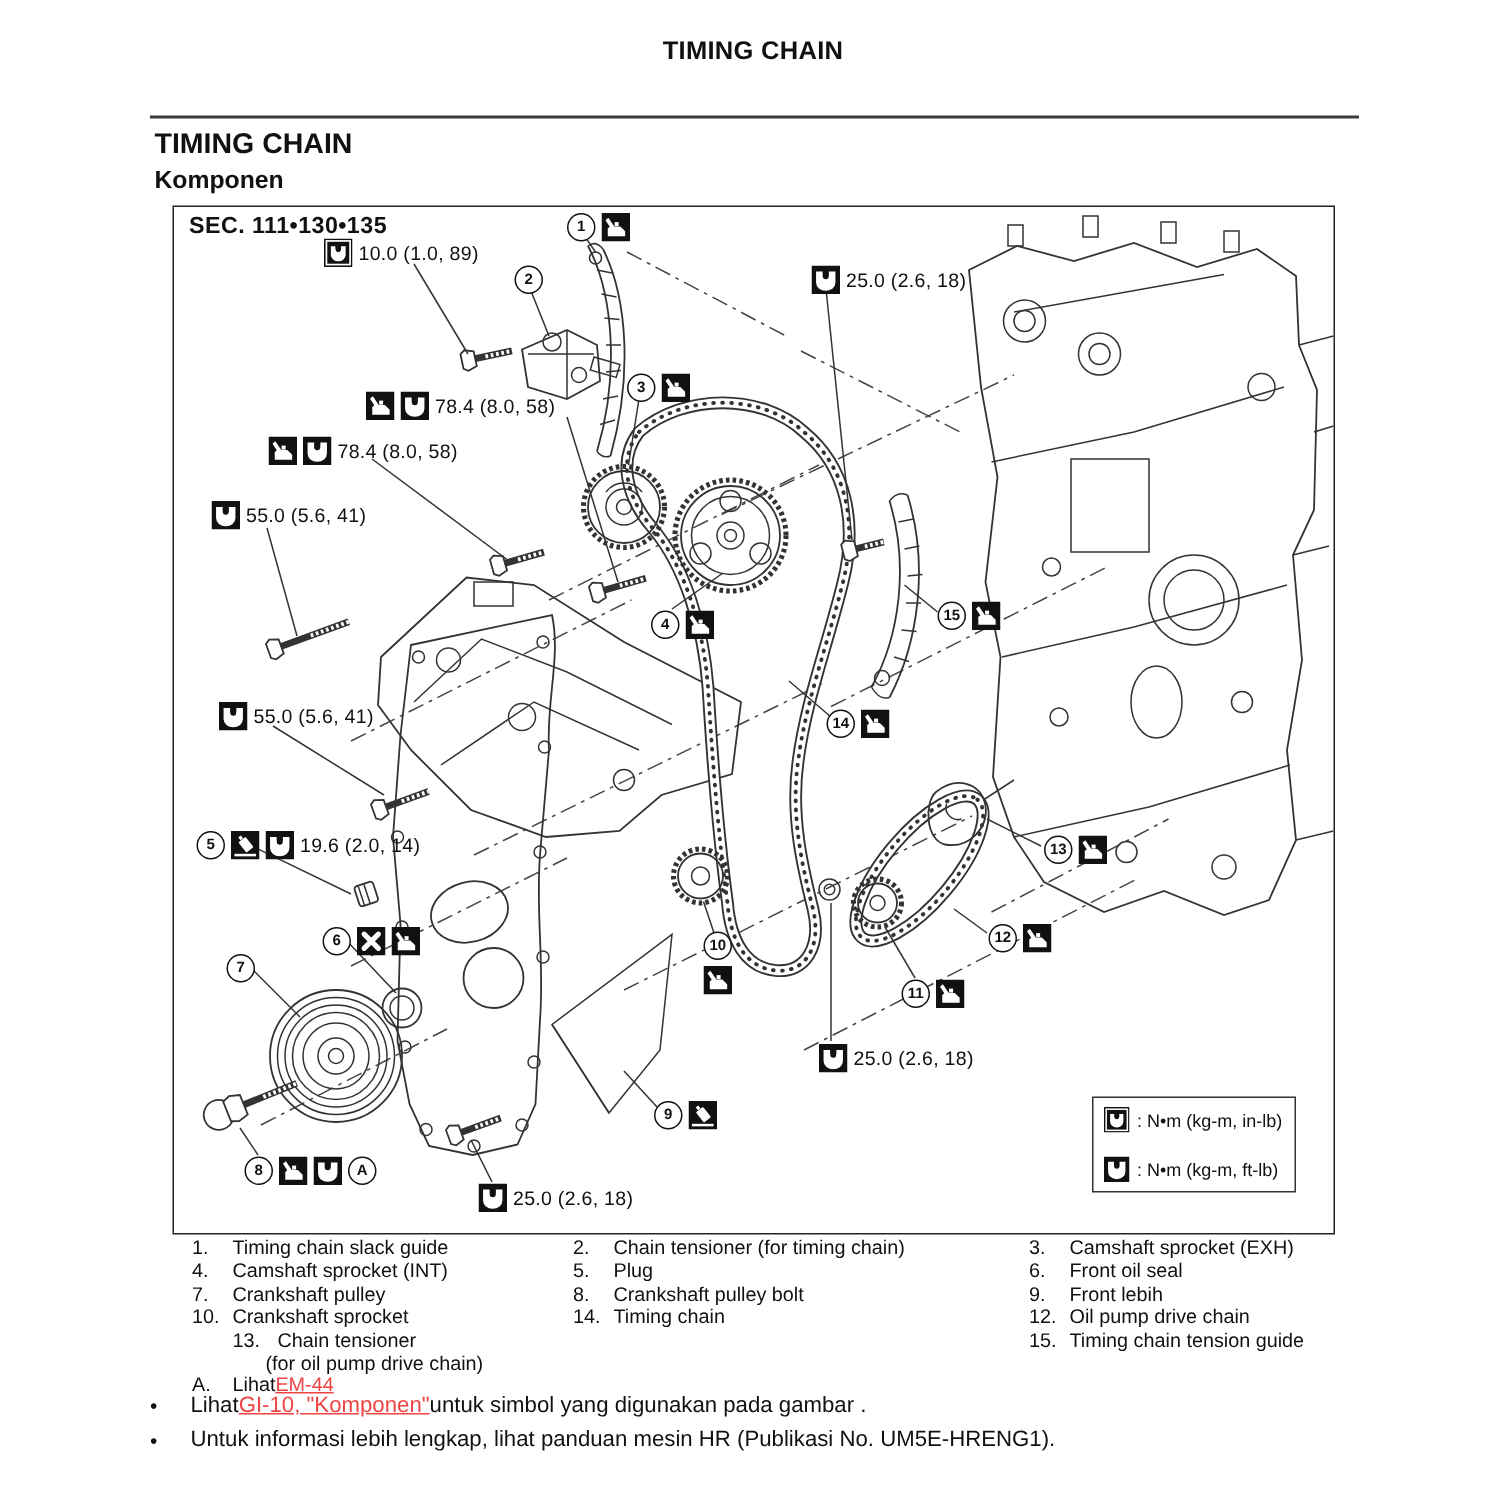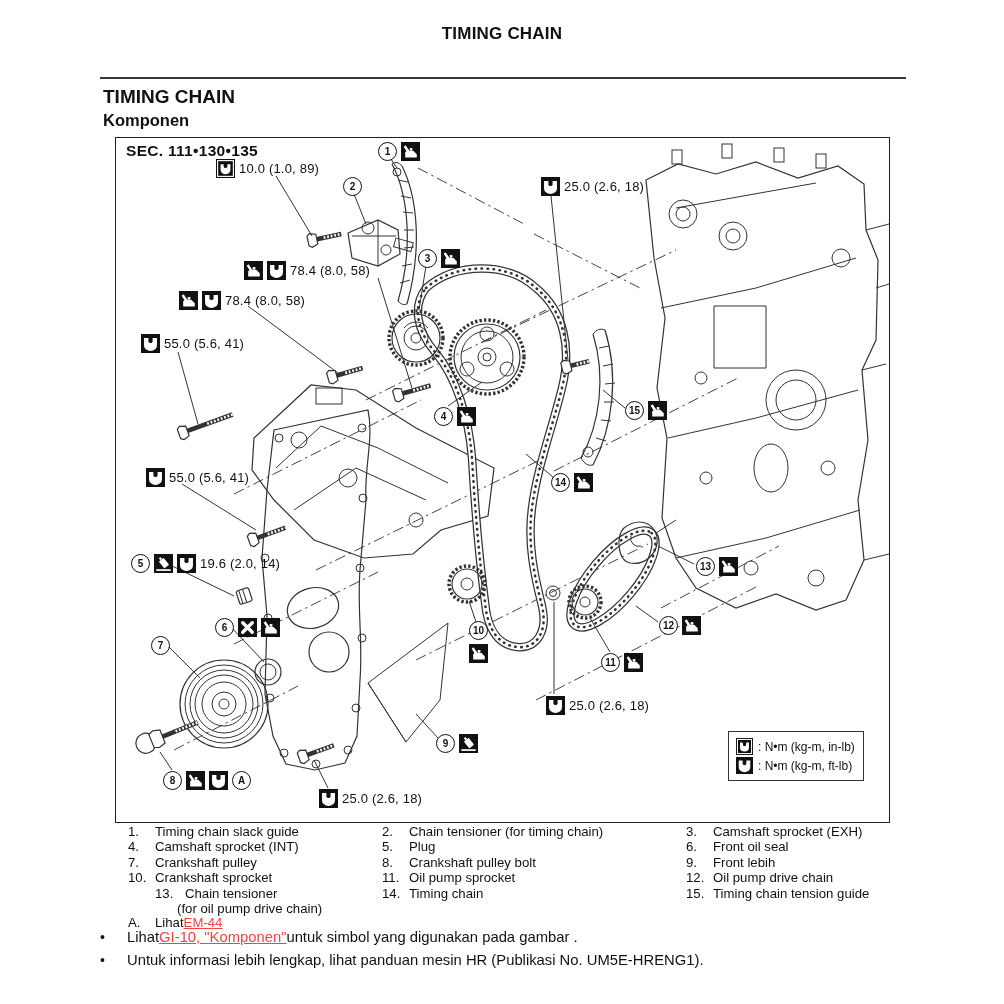--- a/index.html
+++ b/index.html
@@ -578,21 +578,21 @@
             <rect width="20" height="20" fill="#111"></rect>
             <path d="M3.2,4.2 h4.6 v2 a2.2,2.2 0 0 0 4.4,0 V4.2 h4.6 v7.8 a6.8,5.8 0 0 1 -13.6,0 Z" fill="#fff"></path>
             <circle cx="10" cy="7.5" r="2.1" fill="#111"></circle>
           </svg>
         </span>
         <span class="badge-a">A</span>
       </div>
     </div>
 
   <div class="legend" style="left:612px;top:593px;">
-    <div style="display: flex; flex-direction: column; gap: 2px;">
+    <div style="display: flex; flex-direction: column; gap: 16px;">
         <div class="legend-row">
           <span class="dicon">
             <svg viewBox="0 0 20 20">
               <rect width="20" height="20" fill="#111"></rect>
               <rect x="1.7" y="1.7" width="16.6" height="16.6" fill="none" stroke="#fff" stroke-width="1.2"></rect>
               <path d="M4.8,5.4 h3.2 v1.6 a2,2 0 0 0 4,0 V5.4 h3.2 v6.2 a5.2,4.4 0 0 1 -10.4,0 Z" fill="#fff"></path>
               <circle cx="10" cy="7.9" r="1.7" fill="#111"></circle>
             </svg>
           </span>
           <span class="legend-label">: N•m (kg-m, in-lb)</span>
@@ -644,24 +644,20 @@
     </div>
     <div class="prow">
       <span class="pnum">5.</span>
       <span>Plug</span>
     </div>
     <div class="prow">
       <span class="pnum">8.</span>
       <span>Crankshaft pulley bolt</span>
     </div>
     <div class="prow">
-      <span class="pnum">11.</span>
-      <span>Oil pump sprocket</span>
-    </div>
-    <div class="prow">
       <span class="pnum">14.</span>
       <span>Timing chain</span>
     </div>
   </div>
 <div class="plist-col" style="left:686px;top:824px;width:230px;">
     <div class="prow">
       <span class="pnum">3.</span>
       <span>Camshaft sprocket (EXH)</span>
     </div>
     <div class="prow">

